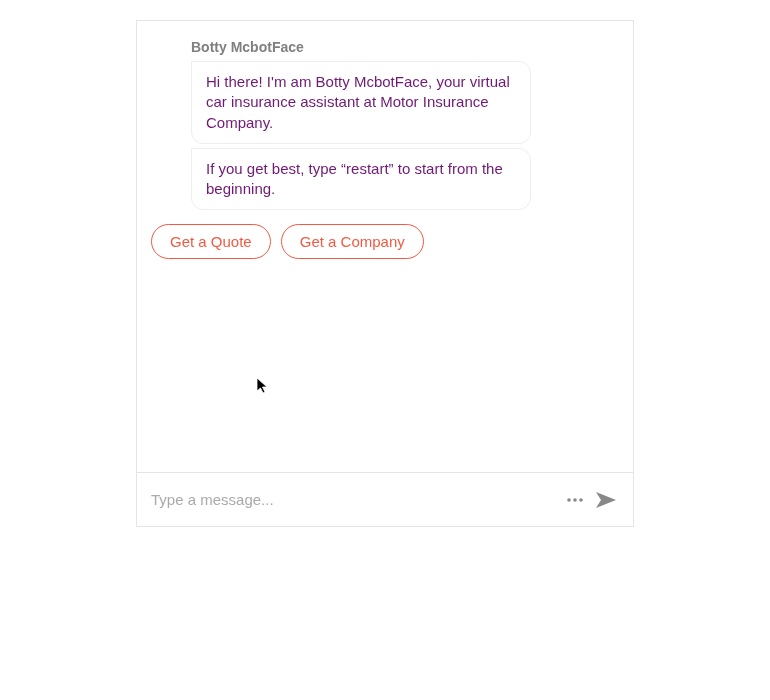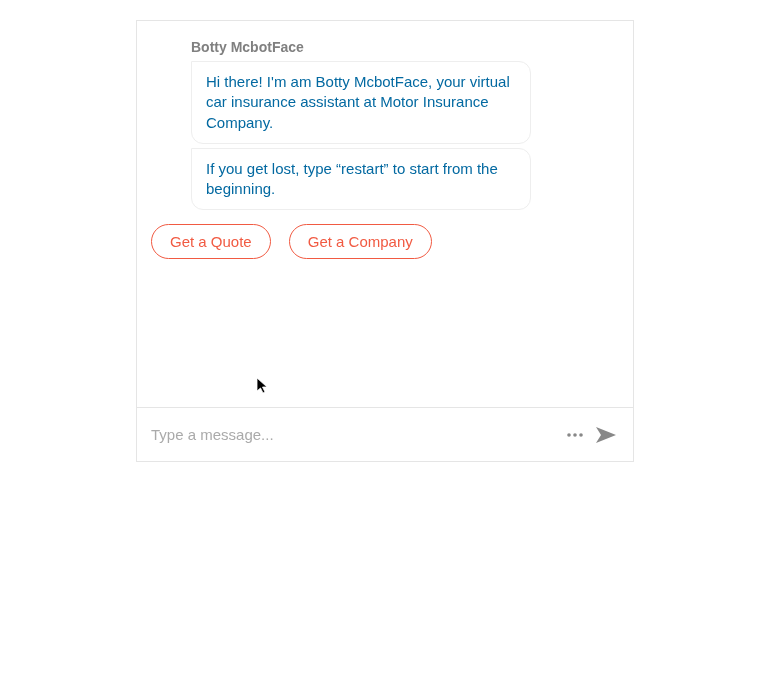--- a/index.html
+++ b/index.html
@@ -8,21 +8,21 @@
       background: #fff;
       width: 770px;
       height: 700px;
       position: relative;
     }
     .chat-window {
       position: absolute;
       left: 136px;
       top: 20px;
       width: 498px;
-      height: 442px;
+      height: 507px;
       border: 1px solid #e5e5e5;
       background: #fff;
       display: flex;
       flex-direction: column;
       justify-content: center;
     }
     .chat-body {
       flex: 1;
       padding: 18px 14px 14px 14px;
       overflow: hidden;
@@ -52,29 +52,29 @@
       border-radius: 50%;
       margin-top: 2px;
     }
     .bubble {
       background: #fff;
       border: 1px solid #eee;
       border-radius: 0 12px 12px 12px;
       padding: 10px 14px;
       font-size: 15px;
       line-height: 1.35;
-      color: #0369a1;
+      color: #701a75;
       max-width: 340px;
       position: relative;
     }
     .bubble.wide { max-width: 340px; }
     .bubble.narrow { max-width: 200px; display: inline-block; }
     .quick-replies {
       display: flex;
-      gap: 18px;
+      gap: 10px;
       margin-top: 14px;
     }
     .quick-reply {
       border: 1px solid #f15a42;
       color: #f15a42;
       background: #fff;
       border-radius: 18px;
       padding: 8px 18px;
       font-size: 15px;
       cursor: pointer;
@@ -122,21 +122,21 @@
     <div class="bot-name">Botty McbotFace</div>
 
     <div class="msg-row">
       <div class="avatar-slot"></div>
       <div class="bubble wide">Hi there! I'm am Botty McbotFace, your virtual car insurance assistant at Motor Insurance Company.</div>
     </div>
 
 
     <div class="msg-row">
       <div class="avatar-slot"></div>
-      <div class="bubble wide">If you get lost, type “restart” to start from the beginning.</div>
+      <div class="bubble wide">If you get best, type “restart” to start from the beginning.</div>
     </div>
 
 
     <div class="quick-replies">
       <button class="quick-reply">Get a Quote</button>
       <button class="quick-reply">Get a Company</button>
     </div>
 
   </div>
 

